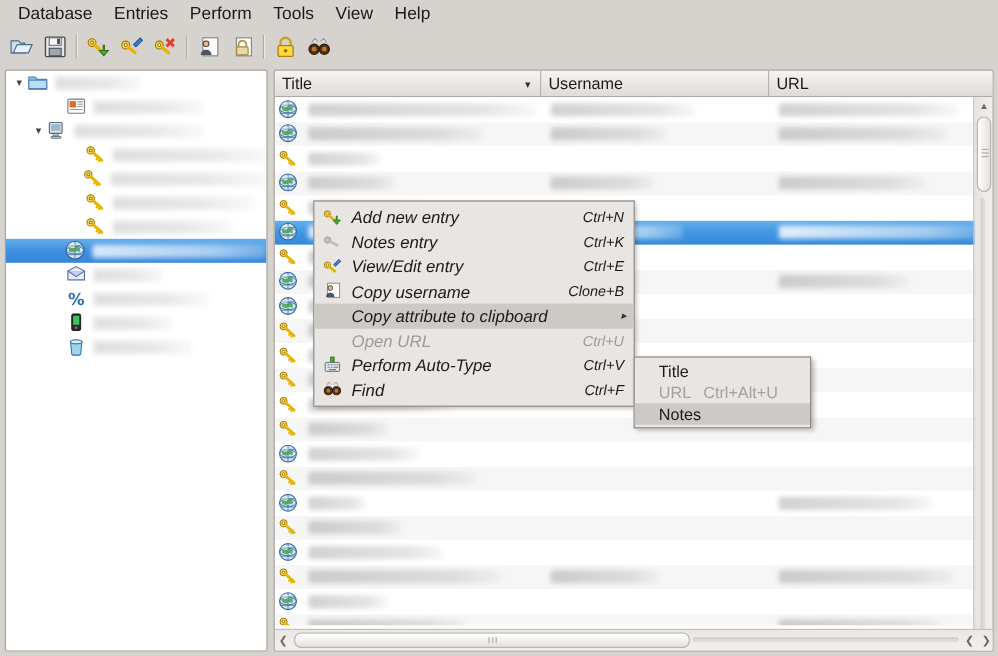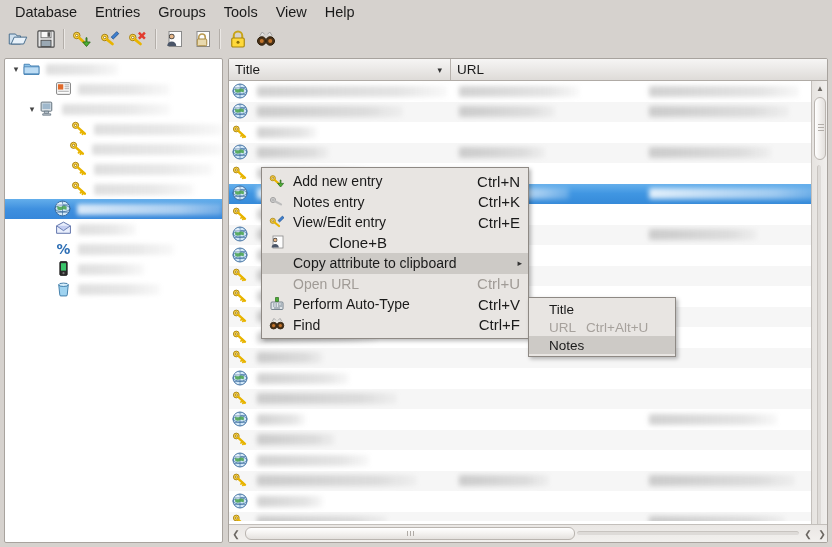--- a/index.html
+++ b/index.html
@@ -227,38 +227,39 @@
   
   #ctxmenu {
     position: absolute;
     left: 261px; top: 167px;
     width: 268px;
     background: #e8e5e2;
     border: 1px solid #8e8984;
     box-shadow: 2px 2px 4px rgba(0,0,0,0.28);
     padding: 3px 0;
     z-index: 50;
+    font-style: italic;
   }
   .cm-item {
     position: relative;
     height: 20.5px;
     display: flex; align-items: center;
     padding-left: 7px; padding-right: 8px;
     font-size: 14px; color: #1a1a1a;
     cursor: default;
     white-space: nowrap;
   }
   .cm-item.hl { background: #cdcac6; }
   .cm-item.disabled { color: #a09b96; }
   .cm-ico {
     width: 17px; height: 17px; flex: 0 0 17px;
     margin-right: 7px;
   }
   .cm-label { flex: 1; }
-  .cm-accel { color: #1a1a1a; font-size: 15px; margin-left: 36px; }
+  .cm-accel { color: #1a1a1a; font-size: 12px; margin-left: 16px; }
   .cm-item.disabled .cm-accel { color: #a09b96; }
   .cm-arrow {
     position: absolute; right: 6px; top: 50%;
     transform: translateY(-50%);
     font-size: 9px; color: #333;
   }
 
   
   #submenu {
     position: absolute;
@@ -282,21 +283,21 @@
   .sm-accel { margin-left: 10px; }
 </style>
 </head>
 <body>
 
 <div id="app">
 
   <div id="menubar">
       <div class="menu-item">Database</div>
       <div class="menu-item">Entries</div>
-      <div class="menu-item">Groups</div>
+      <div class="menu-item">Perform</div>
       <div class="menu-item">Tools</div>
       <div class="menu-item">View</div>
       <div class="menu-item">Help</div>
     </div>
 
   <div id="toolbar">
       <div class="tb-btn">
         <svg width="20" height="20" viewBox="0 0 16 16" xmlns="http://www.w3.org/2000/svg">
           <path d="M1 12V4h5l1.2 1.5H10V12z" fill="#cfe0ee" stroke="#4a6f8e" stroke-width=".8"></path>
           <path d="M2.5 12 5 6.5h10L12.5 12z" fill="#e9f2fa" stroke="#4a6f8e" stroke-width=".8"></path>
@@ -509,20 +510,23 @@
           <div class="blurtext" style="width: 82px;"></div>
         </div>
       </div>
   </div>
 
   <div id="listpanel">
     <div class="lh" id="listheader">
         <div class="lh-cell" style="width: 222px;">
           <span>Title</span>
           <span class="sortarrow">▾</span>
+        </div>
+        <div class="lh-cell" style="width: 190px;">
+          <span>Username</span>
         </div>
         <div class="lh-cell" style="width: 188px;">
           <span>URL</span>
         </div>
       </div>
     <div id="rows">
         <div class="row">
           <div class="row-ico"><svg width="16" height="16" viewBox="0 0 16 16" xmlns="http://www.w3.org/2000/svg">
               <circle cx="8" cy="8" r="7" fill="#cfe6f7" stroke="#36679a" stroke-width=".9"></circle>
               <ellipse cx="8" cy="8" rx="7" ry="3" fill="none" stroke="#36679a" stroke-width=".7"></ellipse>
@@ -934,20 +938,21 @@
         <div class="cm-label">View/Edit entry</div>
         <div class="cm-accel">Ctrl+E</div>
       </div>
       <div class="cm-item">
         <div class="cm-ico"><svg width="16" height="16" viewBox="0 0 16 16" xmlns="http://www.w3.org/2000/svg">
             <rect x="4" y="2" width="10" height="12" fill="#fdfdfd" stroke="#8a8a8a" stroke-width=".8"></rect>
             <circle cx="6.2" cy="6" r="2.2" fill="#3b3b3b"></circle>
             <path d="M2.6 13.5c0-2.3 1.6-3.6 3.6-3.6s3.6 1.3 3.6 3.6z" fill="#4a5568"></path>
             <circle cx="6.2" cy="6" r="1.6" fill="#e8b88a"></circle>
           </svg></div>
+        <div class="cm-label">Copy username</div>
         <div class="cm-accel">Clone+B</div>
       </div>
       <div class="cm-item hl">
         <div class="cm-ico"></div>
         <div class="cm-label">Copy attribute to clipboard</div>
         <div class="cm-arrow">▸</div>
       </div>
       <div class="cm-item disabled">
         <div class="cm-ico"></div>
         <div class="cm-label">Open URL</div>

